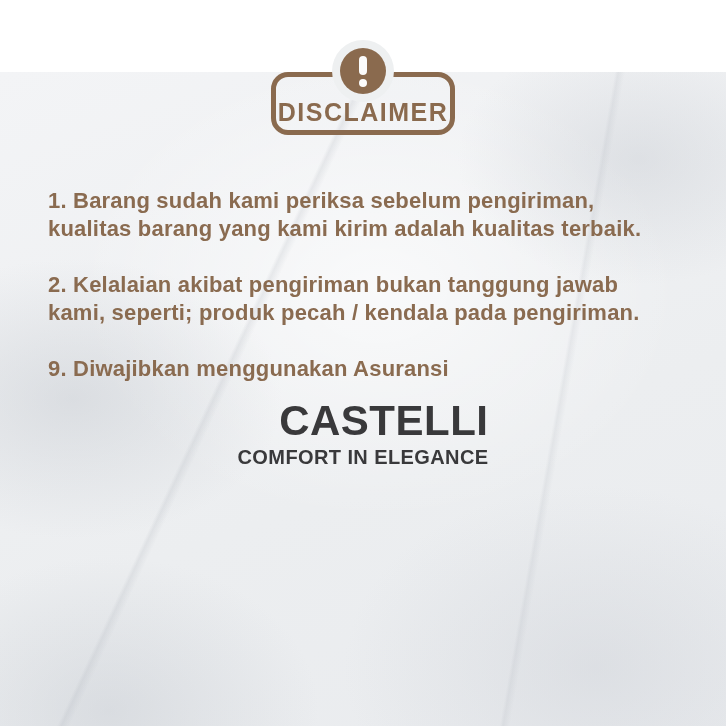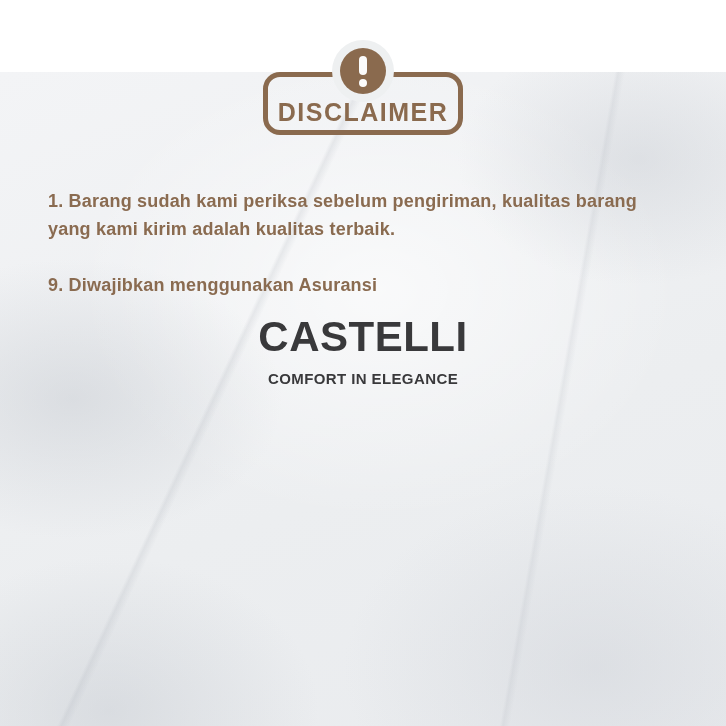--- a/index.html
+++ b/index.html
@@ -17,21 +17,21 @@
       radial-gradient(ellipse 260px 180px at 88% 12%, rgba(185,190,198,0.32), transparent 70%),
       radial-gradient(ellipse 360px 260px at 82% 82%, rgba(198,202,209,0.38), transparent 70%),
       radial-gradient(ellipse 300px 220px at 15% 88%, rgba(192,197,204,0.42), transparent 70%),
       radial-gradient(ellipse 420px 320px at 52% 30%, rgba(255,255,255,0.65), transparent 72%),
       linear-gradient(160deg, #f3f4f6 0%, #eceef0 55%, #e9ebee 100%);
   }
 
   
   .badge {
     position: relative;
-    width: 200px; height: 63px;
+    width: 184px; height: 63px;
     margin: 72px auto 0;
     border: 5px solid #8a6a4e;
     border-radius: 17px;
     display: flex; align-items: center; justify-content: center;
     padding-top: 17px;
   }
   .badge-circle {
     position: absolute;
     top: -29px; left: 50%; margin-left: -23px;
     width: 46px; height: 46px;
@@ -54,63 +54,64 @@
     letter-spacing: 1.5px;
     color: #8a6a4e;
   }
 
   
   .terms {
     margin: 52px 46px 0 48px;
     width: 632px;
   }
   .terms p {
-    font-size: 18px; font-weight: 700;
+    font-size: 22px; font-weight: 700;
     line-height: 28px;
     letter-spacing: 0.2px;
     color: #8a6b50;
     margin-bottom: 28px;
   }
   .terms p:last-child { margin-bottom: 0; }
 
   
   .brand {
     margin-top: 16px;
     text-align: center;
   }
-  .brand-inner { display: inline-block; text-align: center; }
+  .brand-inner { display: inline-block; text-align: right; }
   .brand-name {
     font-size: 42px; line-height: 44px;
     font-weight: 700;
     letter-spacing: 0.5px;
     color: #39393b;
   }
   .brand-tagline {
-    font-size: 15px; line-height: 20px;
+    font-size: 20px; line-height: 20px;
     font-weight: 700;
     letter-spacing: 0.4px;
     color: #39393b;
-    margin-top: 10px;
+    margin-top: 4px;
   }
 </style>
 </head>
 <body>
 
 <div class="canvas">
 
   <div class="badge">
     <div class="badge-circle">
       <span class="excl-bar"></span>
       <span class="excl-dot"></span>
     </div>
     <div class="badge-title">DISCLAIMER</div>
   </div>
 
   <div class="terms">
     <p>1. Barang sudah kami periksa sebelum pengiriman, kualitas barang yang kami kirim adalah kualitas terbaik.</p>
+    <p>2. Kelalaian akibat pengiriman bukan tanggung jawab kami, seperti; produk pecah / kendala pada pengiriman.</p>
     <p>9. Diwajibkan menggunakan Asuransi</p>
   </div>
 
   <div class="brand">
     <div class="brand-inner">
       <div class="brand-name">CASTELLI</div>
       <div class="brand-tagline">COMFORT IN ELEGANCE</div>
     </div>
   </div>
 

